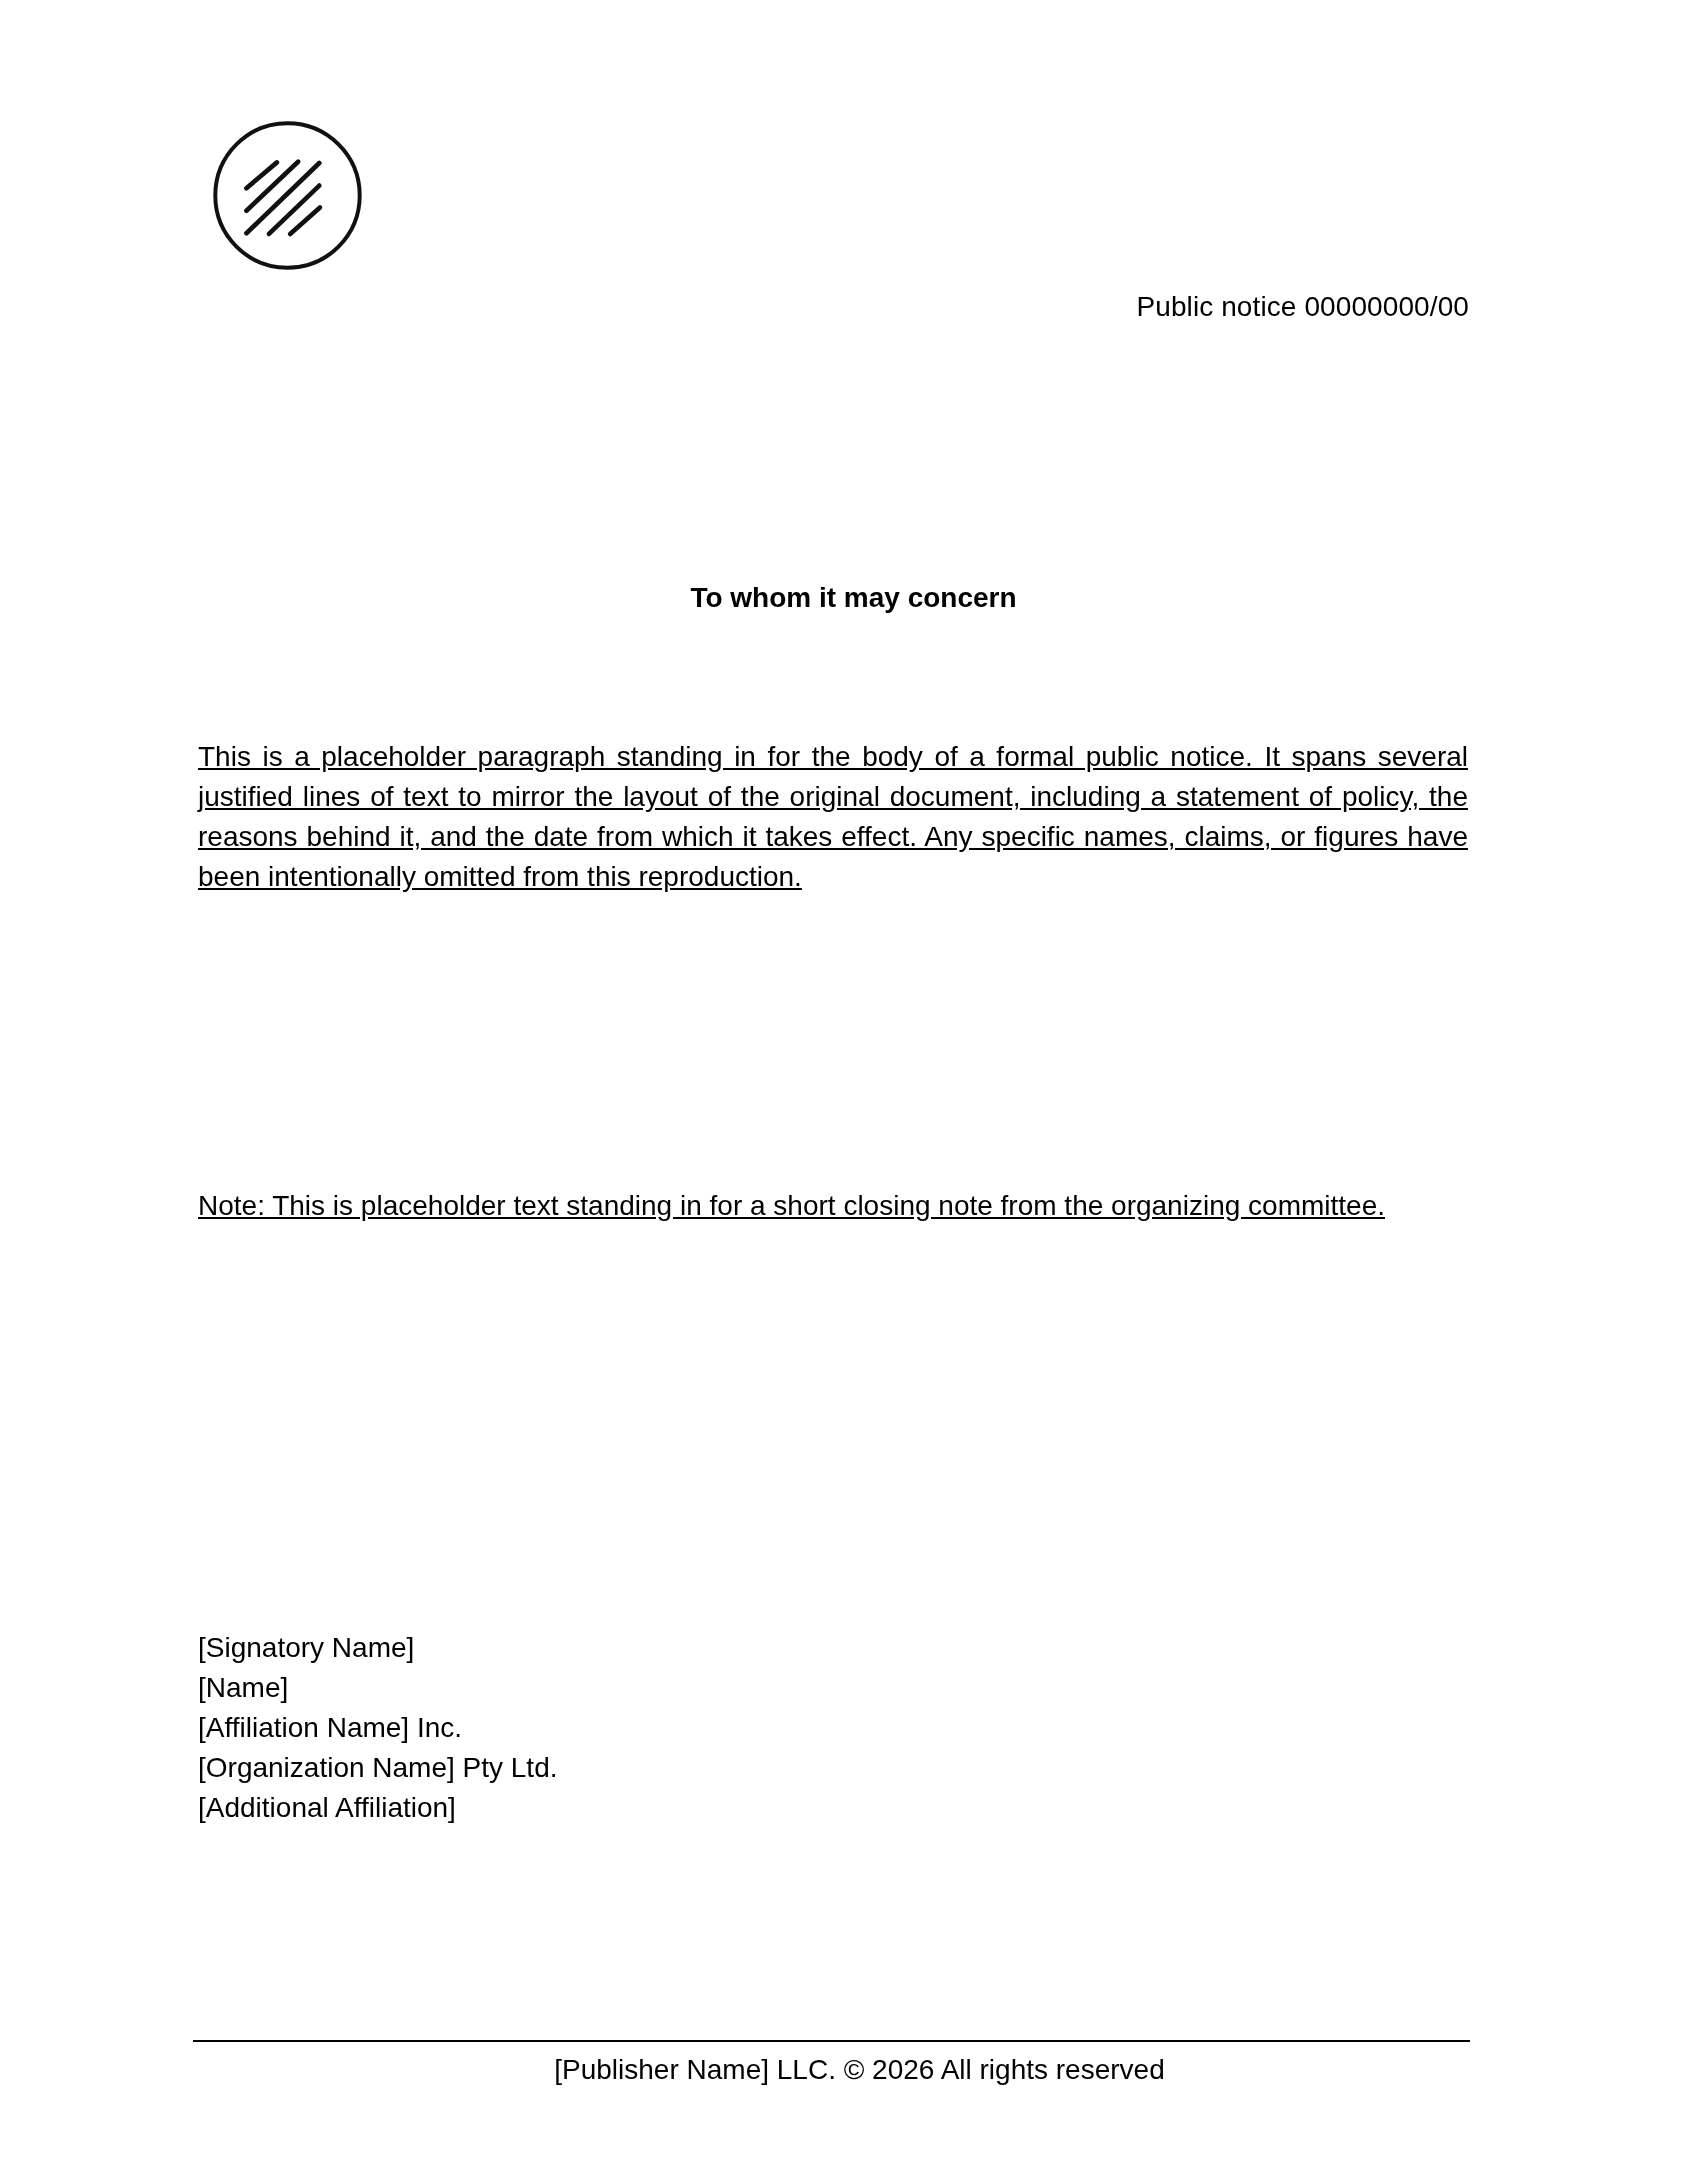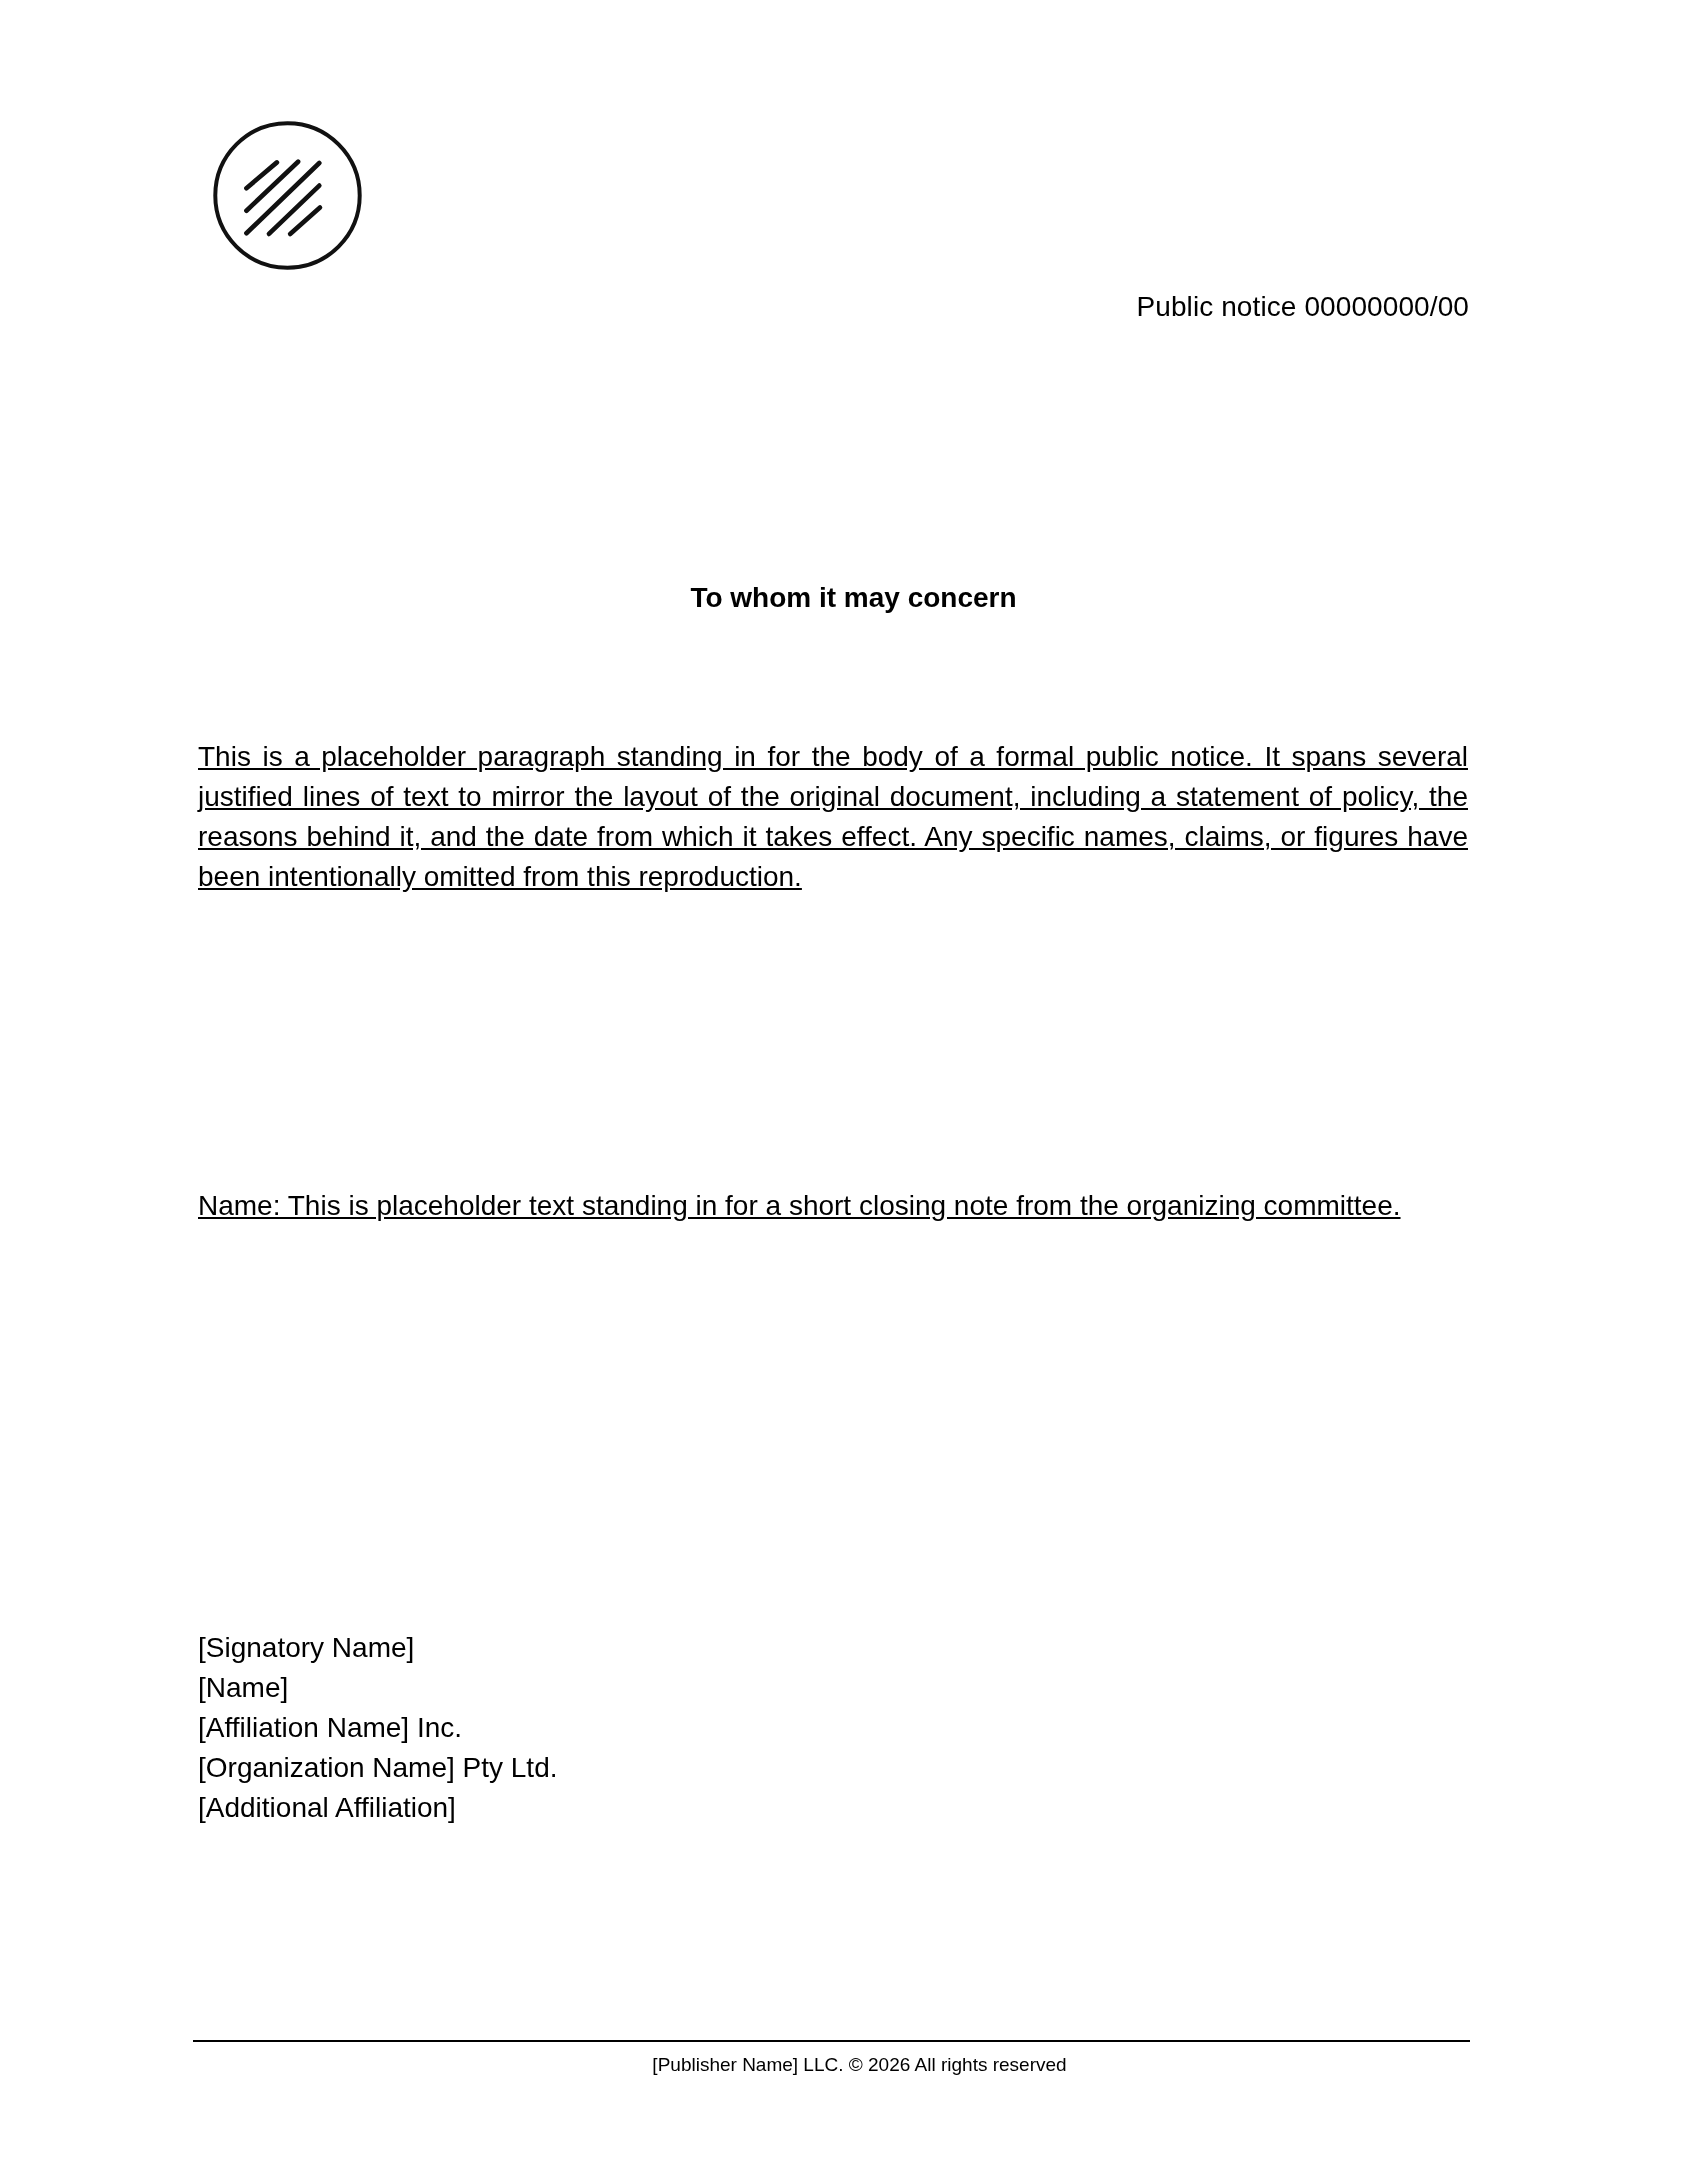--- a/index.html
+++ b/index.html
@@ -27,21 +27,21 @@
       position: absolute; left: 198px; top: 1628px;
       font-size: 28px; line-height: 40px;
     }
     .signature div { white-space: nowrap; }
     .footer-rule {
       position: absolute; left: 193px; width: 1277px; top: 2040px;
       height: 0; border-top: 2.6px solid #000000;
     }
     .footer-text {
       position: absolute; left: 0; right: 0; top: 2054px;
-      text-align: center; font-size: 19px; padding-left: 32px;
+      text-align: center; font-size: 28px; padding-left: 32px;
     }
   </style>
 </head>
 <body>
 
 <svg class="logo" viewBox="0 0 240 240" xmlns="http://www.w3.org/2000/svg">
   <circle cx="120" cy="120" r="109" fill="none" stroke="#111111" stroke-width="6"></circle>
   <g stroke="#111111" stroke-width="7" stroke-linecap="round">
     <line x1="58" y1="109" x2="104" y2="70"></line>
     <line x1="58" y1="143" x2="136" y2="69"></line>
@@ -49,21 +49,21 @@
     <line x1="92" y1="178" x2="168" y2="105"></line>
     <line x1="124" y1="178" x2="169" y2="138"></line>
   </g>
 </svg>
 
 <div class="notice-id">Public notice 00000000/00</div>
 
 <div class="salutation">To whom it may concern</div>
 
 <p class="body-text paragraph-main">This is a placeholder paragraph standing in for the body of a formal public notice. It spans several justified lines of text to mirror the layout of the original document, including a statement of policy, the reasons behind it, and the date from which it takes effect. Any specific names, claims, or figures have been intentionally omitted from this reproduction.</p>
-<p class="body-text paragraph-note">Name: This is placeholder text standing in for a short closing note from the organizing committee.</p>
+<p class="body-text paragraph-note">Note: This is placeholder text standing in for a short closing note from the organizing committee.</p>
 
 <div class="signature">
   <div>[Signatory Name]</div>
   <div>[Name]</div>
   <div>[Affiliation Name] Inc.</div>
   <div>[Organization Name] Pty Ltd.</div>
   <div>[Additional Affiliation]</div>
 </div>
 
 <div class="footer-rule"></div>

